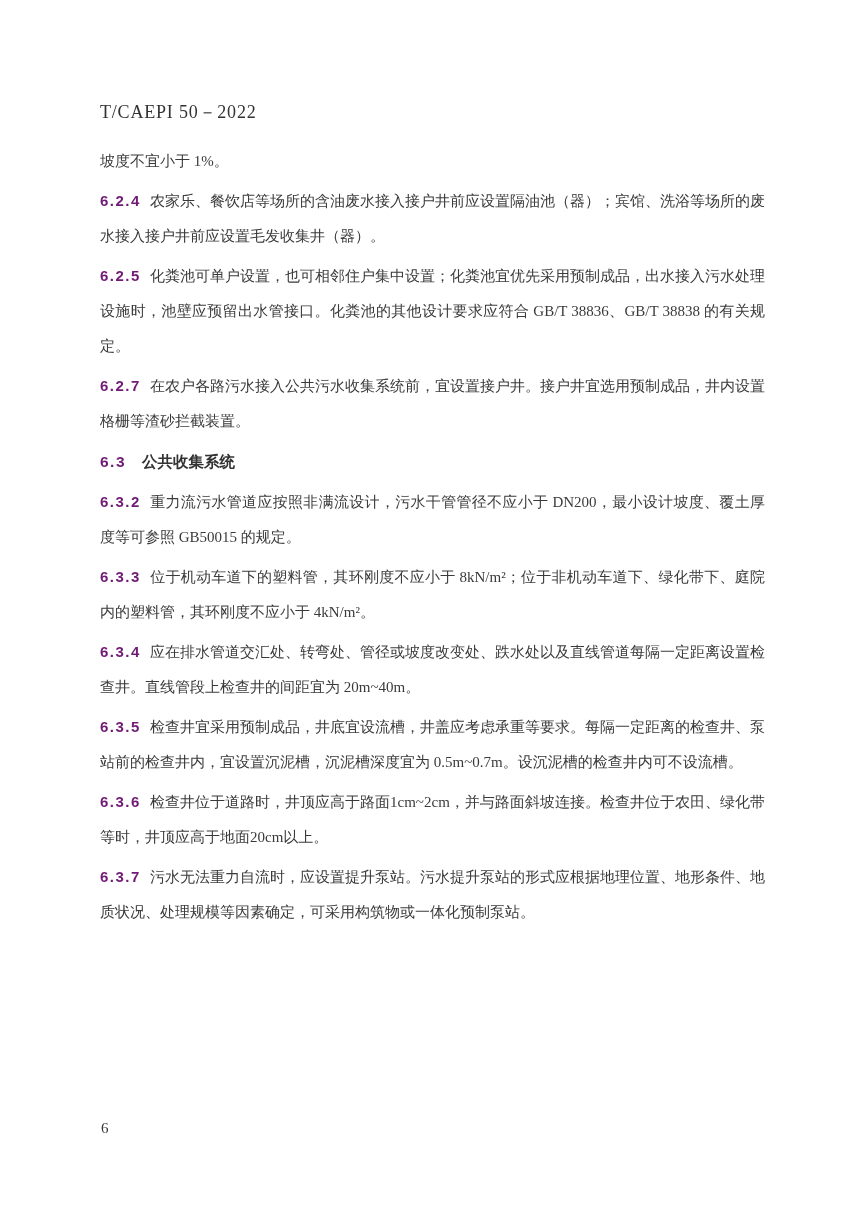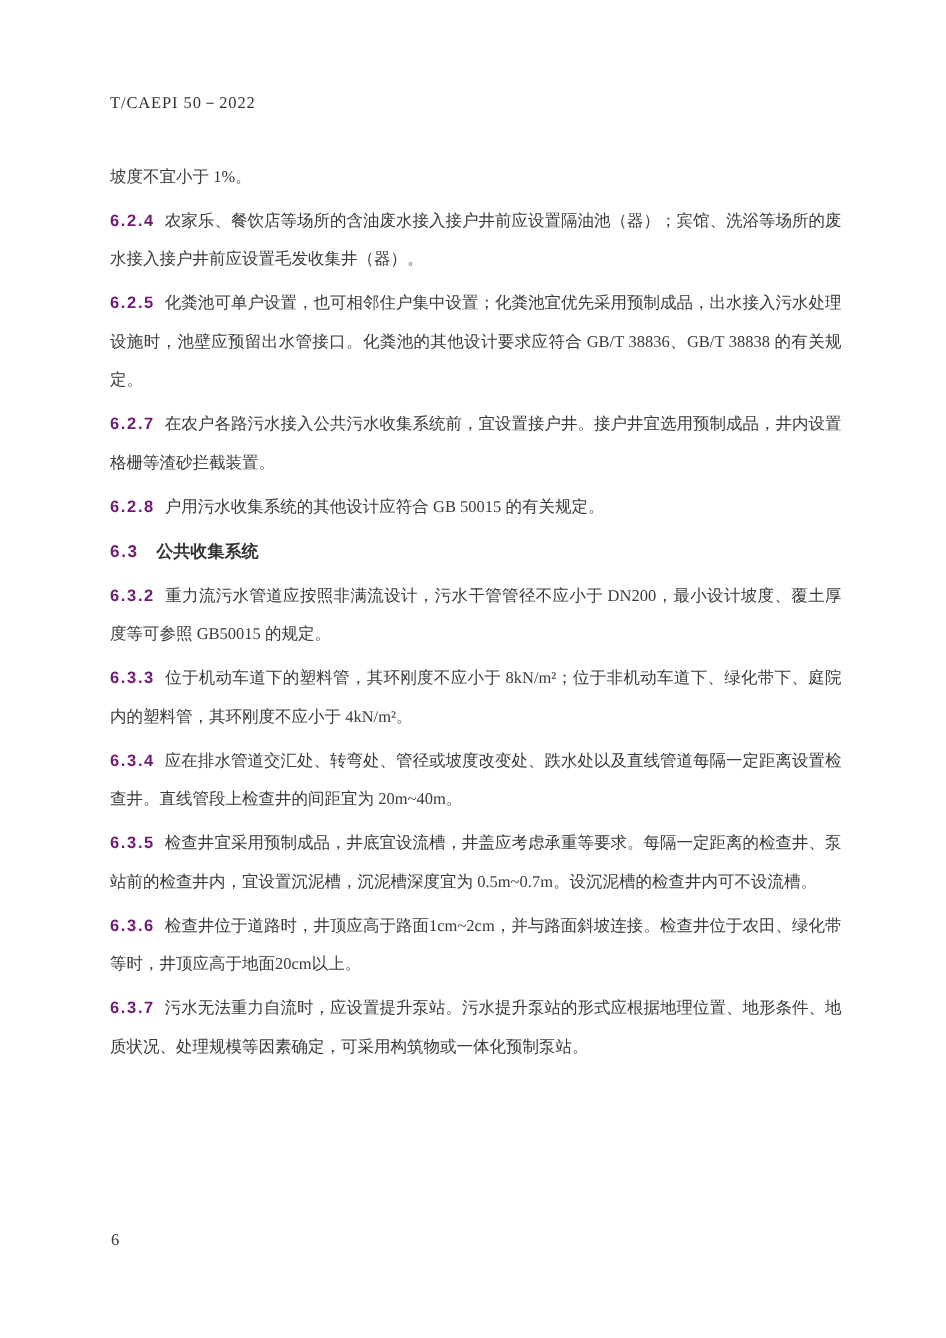--- a/index.html
+++ b/index.html
@@ -16,22 +16,22 @@
   .page {
     position: relative;
     width: 860px;
     height: 1216px;
     background: #ffffff;
     color: #3a3a3a;
   }
   .running-header {
     position: absolute;
     left: 100px;
-    top: 84px;
-    font-size: 15px;
+    top: 100px;
+    font-size: 18px;
     letter-spacing: 0.8px;
     color: #333333;
     white-space: nowrap;
   }
   .content {
     position: absolute;
     left: 100px;
     top: 144px;
     width: 665px;
   }
@@ -74,21 +74,20 @@
 <body>
 
 <div class="page">
   <div class="running-header">T/CAEPI 50－2022</div>
 
   <main class="content">
       <p class="para"><span class="clause-text">坡度不宜小于 1%。</span></p>
       <p class="para"><span class="clause-num">6.2.4</span><span class="clause-text">农家乐、餐饮店等场所的含油废水接入接户井前应设置隔油池（器）；宾馆、洗浴等场所的废水接入接户井前应设置毛发收集井（器）。</span></p>
       <p class="para"><span class="clause-num">6.2.5</span><span class="clause-text">化粪池可单户设置，也可相邻住户集中设置；化粪池宜优先采用预制成品，出水接入污水处理设施时，池壁应预留出水管接口。化粪池的其他设计要求应符合 GB/T 38836、GB/T 38838 的有关规定。</span></p>
       <p class="para"><span class="clause-num">6.2.7</span><span class="clause-text">在农户各路污水接入公共污水收集系统前，宜设置接户井。接户井宜选用预制成品，井内设置格栅等渣砂拦截装置。</span></p>
-      <p class="para"><span class="clause-num">6.2.8</span><span class="clause-text">户用污水收集系统的其他设计应符合 GB 50015 的有关规定。</span></p>
       <h2 class="section-heading"><span class="clause-num">6.3</span><span class="clause-text">公共收集系统</span></h2>
       <p class="para"><span class="clause-num">6.3.2</span><span class="clause-text">重力流污水管道应按照非满流设计，污水干管管径不应小于 DN200，最小设计坡度、覆土厚度等可参照 GB50015 的规定。</span></p>
       <p class="para"><span class="clause-num">6.3.3</span><span class="clause-text">位于机动车道下的塑料管，其环刚度不应小于 8kN/m²；位于非机动车道下、绿化带下、庭院内的塑料管，其环刚度不应小于 4kN/m²。</span></p>
       <p class="para"><span class="clause-num">6.3.4</span><span class="clause-text">应在排水管道交汇处、转弯处、管径或坡度改变处、跌水处以及直线管道每隔一定距离设置检查井。直线管段上检查井的间距宜为 20m~40m。</span></p>
       <p class="para"><span class="clause-num">6.3.5</span><span class="clause-text">检查井宜采用预制成品，井底宜设流槽，井盖应考虑承重等要求。每隔一定距离的检查井、泵站前的检查井内，宜设置沉泥槽，沉泥槽深度宜为 0.5m~0.7m。设沉泥槽的检查井内可不设流槽。</span></p>
       <p class="para"><span class="clause-num">6.3.6</span><span class="clause-text">检查井位于道路时，井顶应高于路面1cm~2cm，并与路面斜坡连接。检查井位于农田、绿化带等时，井顶应高于地面20cm以上。</span></p>
       <p class="para"><span class="clause-num">6.3.7</span><span class="clause-text">污水无法重力自流时，应设置提升泵站。污水提升泵站的形式应根据地理位置、地形条件、地质状况、处理规模等因素确定，可采用构筑物或一体化预制泵站。</span></p>
     </main>
 
   <div class="page-number">6</div>

